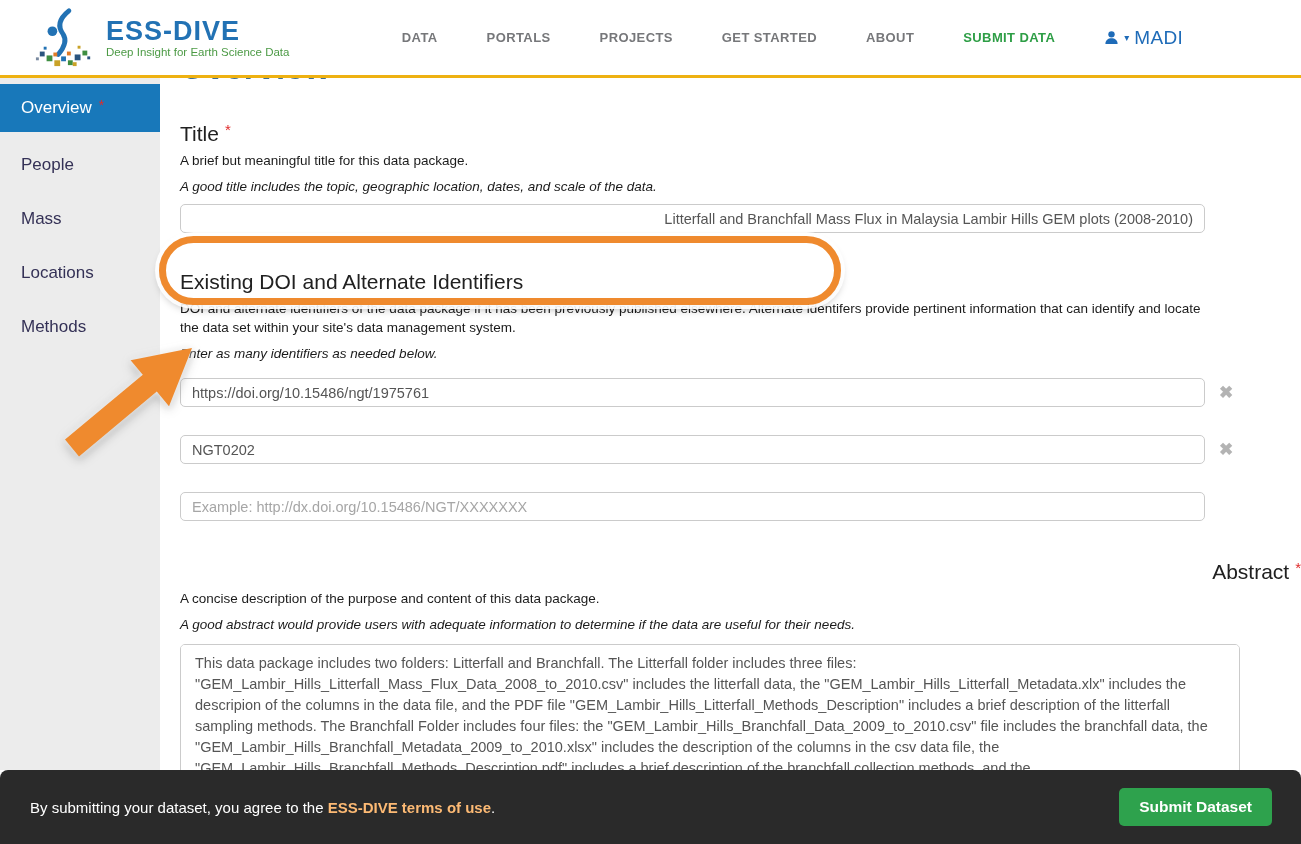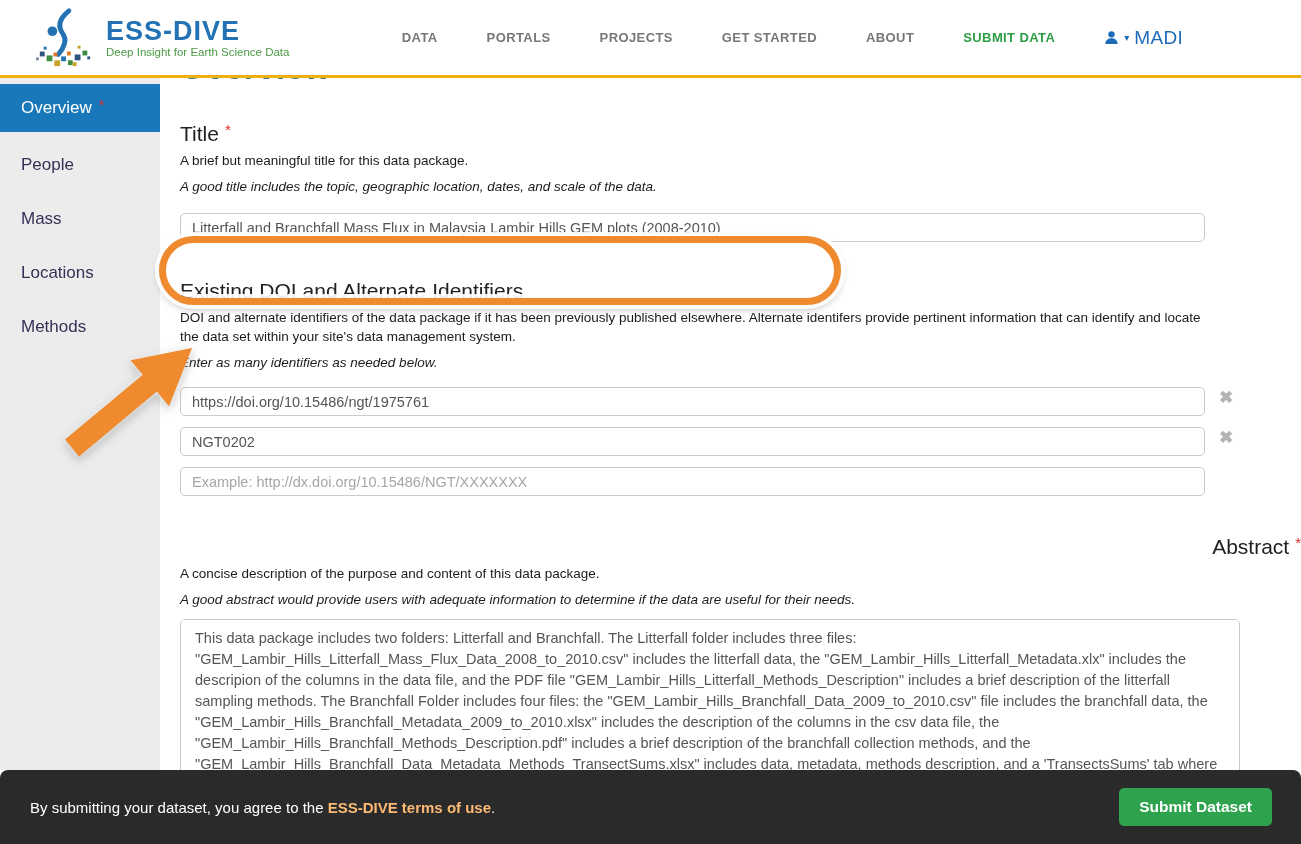--- a/index.html
+++ b/index.html
@@ -33,25 +33,25 @@
   .page-title-clip h1 { font-size:33px; font-weight:bold; color:#3e6f95; line-height:36px; margin-top:-28px; letter-spacing:0.5px; }
 
   h2.section-h { font-size:21px; font-weight:400; color:#212121; margin-top:30px; line-height:26px; }
   h2.section-h .req { color:#e02b2b; font-size:15px; vertical-align:6px; margin-left:6px; }
   .desc { font-size:13.5px; color:#1b1b1b; line-height:19px; margin-top:4px; max-width:1036px; }
   .hint { font-size:13.5px; color:#1b1b1b; font-style:italic; line-height:19px; margin-top:7px; }
 
   input.field { width:1025px; height:29px; border:1px solid #cbcbcb; border-radius:5px; padding:0 11px;
                 font-family:"Liberation Sans", sans-serif; font-size:14.5px; color:#555; background:#fff; outline:none; }
   input.field::placeholder { color:#a6a6a6; }
-  .title-input { margin-top:17px; }
+  .title-input { margin-top:8px;text-align:right; }
 
   .doi-block { margin-top:36px; }
   .id-rows { margin-top:15px; }
-  .id-row { display:flex; align-items:flex-start; margin-bottom:11px; }
+  .id-row { display:flex; align-items:center; margin-bottom:28px; }
   .remove-btn { width:42px; text-align:center; font-size:17px; font-weight:bold; color:#b3b3b3; cursor:pointer; user-select:none; }
 
   .abstract-block { margin-top:34px; }
   textarea.abstract { margin-top:10px; width:1060px; height:202px; border:1px solid #cbcbcb; border-radius:5px;
                       padding:8px 14px; font-family:"Liberation Sans", sans-serif; font-size:14.5px; line-height:21px;
                       color:#555; resize:both; outline:none; }
   textarea.abstract::-webkit-scrollbar { width:15px; }
   textarea.abstract::-webkit-scrollbar-track { background:#fafafa; border-left:1px solid #ececec; border-radius:0 5px 5px 0; }
   textarea.abstract::-webkit-scrollbar-thumb { background:#c6c6c6; border-radius:8px; border:3px solid #fafafa; }
 

